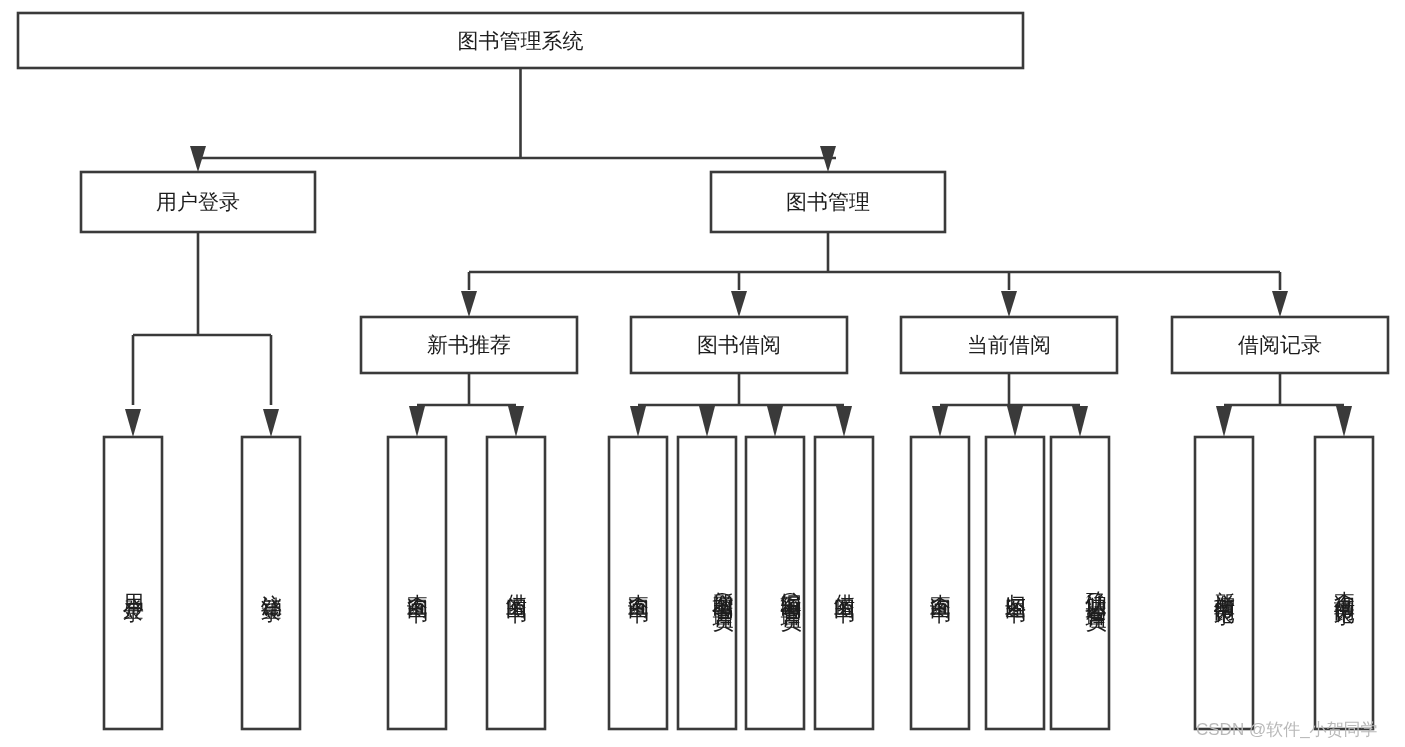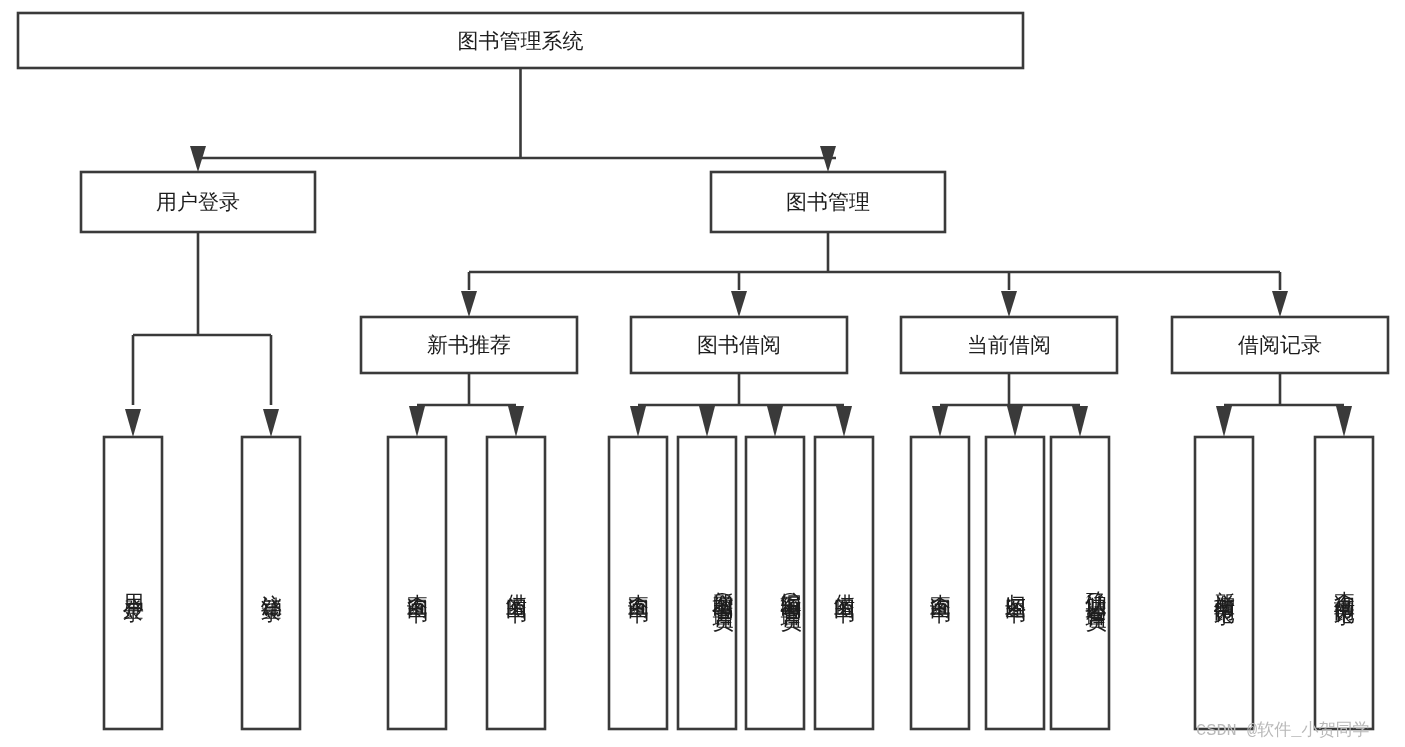--- a/index.html
+++ b/index.html
@@ -57,21 +57,21 @@
     font-size: 21px;
     line-height: 1.28;
     letter-spacing: 3px;
     color: #1d1d1d;
     white-space: nowrap;
     text-align: center;
     pointer-events: none;
   }
   .watermark {
     position: absolute;
-    font-family: Liberation Mono, monospace;
+    font-family: Liberation Sans, sans-serif;
     font-size: 17px;
     color: #b9b9b9;
     white-space: nowrap;
   }
 </style>
 </head>
 <body>
 
 <div id="diagram-root">
 

